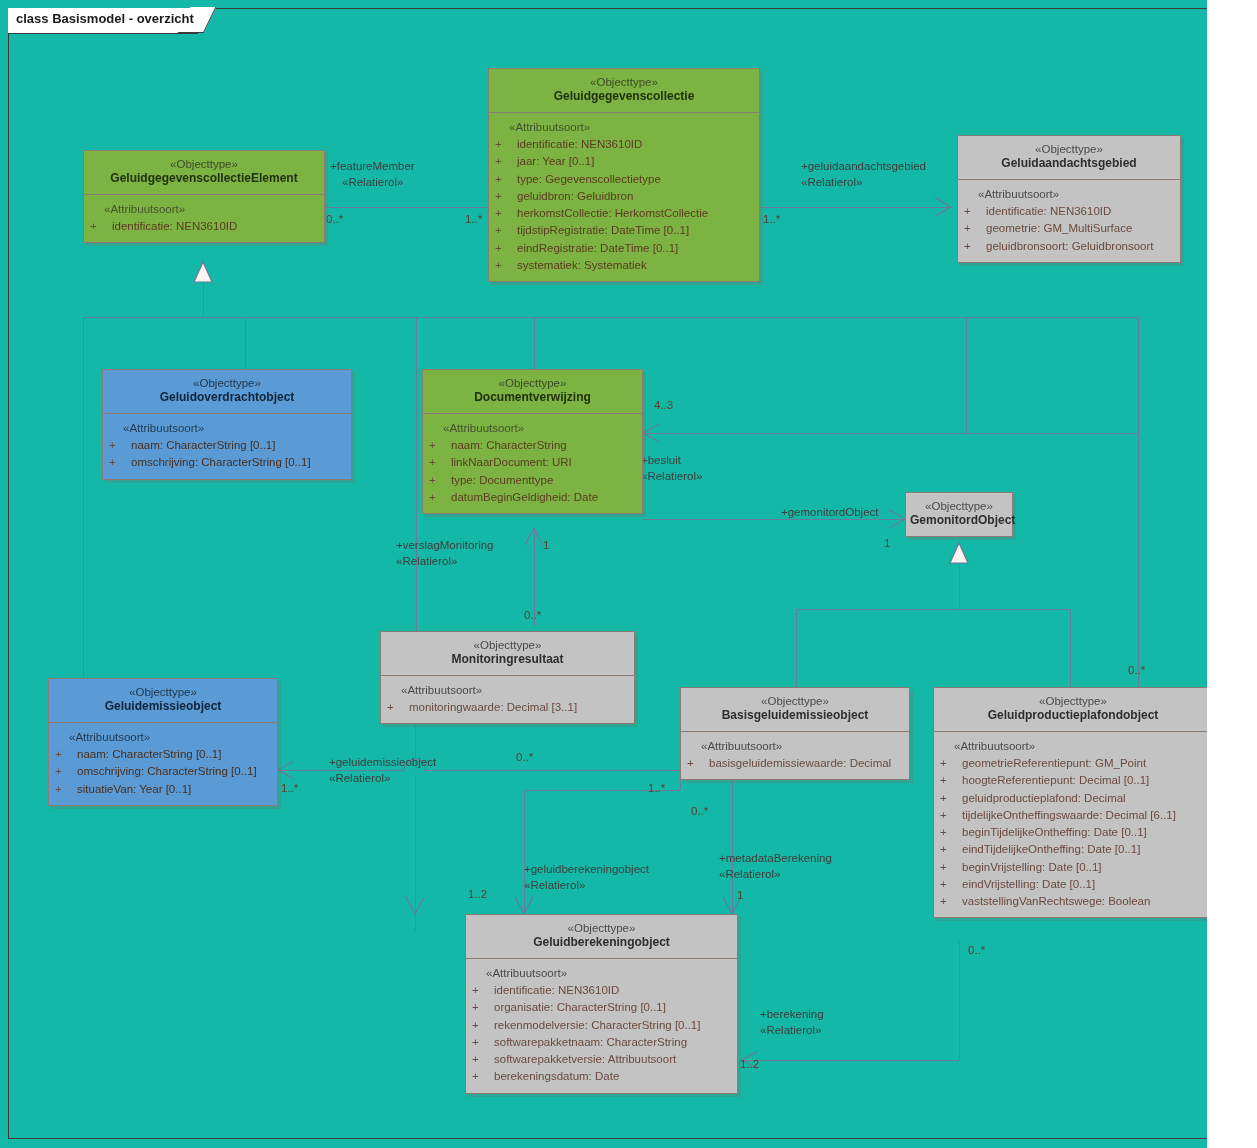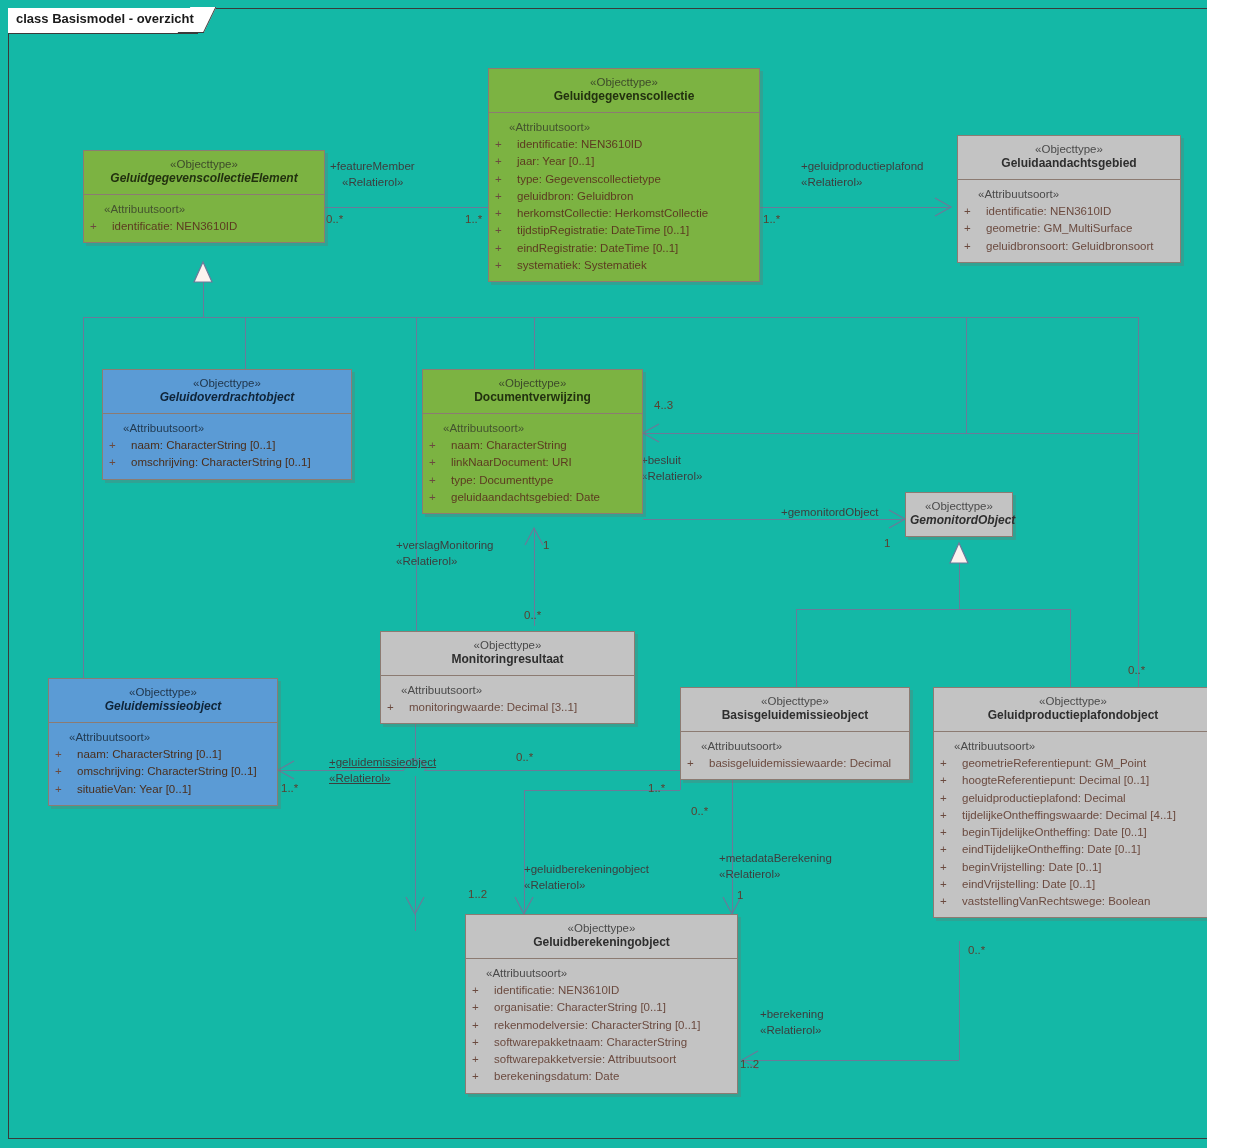--- a/index.html
+++ b/index.html
@@ -16,21 +16,21 @@
              background:#fff;border-bottom:1px solid #3a3a3a;transform:skewX(-26deg);
              border-right:1px solid #3a3a3a;box-sizing:border-box;}
   .frame-title{position:absolute;left:16px;top:11px;font-size:13px;font-weight:bold;color:#1b1b1b;z-index:6;white-space:nowrap;}
 
   
   .cls{position:absolute;box-sizing:border-box;border:1px solid #8c7b72;
        box-shadow:3px 3px 0 rgba(120,110,104,0.28);z-index:4;}
   .cls .hdr{box-sizing:border-box;padding:6px 4px 7px;text-align:center;border-bottom:1px solid #8c7b72;}
   .cls .st{font-size:11.5px;color:#4a4a4a;line-height:1.25;}
   .cls .nm{font-size:12px;font-weight:bold;color:#2e2e2e;line-height:1.3;}
-  .cls .nm.abs{font-style:italic;}
+  .cls .nm.abs{}
   .cls .body{box-sizing:border-box;padding:6px 4px 7px 6px;}
   .cls .attr-st{font-size:11.5px;color:#4a4a4a;padding-left:14px;line-height:1.5;}
   .cls .attr{font-size:11.5px;color:#6b4a3f;line-height:1.5;white-space:nowrap;overflow:hidden;}
   .cls .attr .vis{display:inline-block;width:22px;color:#6b4a3f;}
 
   .green{background:#7cb342;}
   .green .hdr{background:#7cb342;}
   .green .body{background:#7cb342;}
   .green .st{color:#3d4a2a;}
   .green .nm{color:#22310f;}
@@ -135,21 +135,21 @@
   </svg>
 
   <div class="lbl" style="left:330px;top:159px;">
     <span>+featureMember</span><br>
     <span style="margin-left:12px;">«Relatierol»</span>
   </div>
   <div class="mult" style="left:326px;top:214px;">0..*</div>
   <div class="mult" style="left:465px;top:214px;">1..*</div>
 
   <div class="lbl" style="left:801px;top:159px;">
-    <span>+geluidproductieplafond</span><br>
+    <span>+geluidaandachtsgebied</span><br>
     <span>«Relatierol»</span>
   </div>
   <div class="mult" style="left:763px;top:214px;">1..*</div>
   <div class="mult" style="left:926px;top:214px;margin-left:32px;">0..1</div>
 
   <div class="mult" style="left:654px;top:400px;">4..3</div>
   <div class="lbl" style="left:641px;top:453px;">
     <span>+besluit</span><br>
     <span>«Relatierol»</span>
   </div>
@@ -160,21 +160,21 @@
   </div>
   <div class="mult" style="left:884px;top:538px;">1</div>
 
   <div class="lbl" style="left:396px;top:538px;">
     <span>+verslagMonitoring</span><br>
     <span>«Relatierol»</span>
   </div>
   <div class="mult" style="left:543px;top:540px;">1</div>
   <div class="mult" style="left:524px;top:610px;">0..*</div>
 
-  <div class="lbl" style="left:329px;top:755px;text-decoration:underline;">
+  <div class="lbl" style="left:329px;top:755px;">
     <span>+geluidemissieobject</span><br>
     <span>«Relatierol»</span>
   </div>
   <div class="mult" style="left:281px;top:783px;">1..*</div>
   <div class="mult" style="left:648px;top:783px;">1..*</div>
   <div class="mult" style="left:516px;top:752px;">0..*</div>
 
   <div class="lbl" style="left:524px;top:862px;">
     <span>+geluidberekeningobject</span><br>
     <span>«Relatierol»</span>
@@ -252,21 +252,21 @@
   <div class="cls green" style="left:422px;top:369px;width:221px;">
     <div class="hdr">
       <div class="st">«Objecttype»</div>
       <div class="nm">Documentverwijzing</div>
     </div>
     <div class="body">
       <div class="attr-st">«Attribuutsoort»</div>
       <div class="attr"><span class="vis">+</span><span>naam: CharacterString</span></div>
       <div class="attr"><span class="vis">+</span><span>linkNaarDocument: URI</span></div>
       <div class="attr"><span class="vis">+</span><span>type: Documenttype</span></div>
-      <div class="attr"><span class="vis">+</span><span>geluidaandachtsgebied: Date</span></div>
+      <div class="attr"><span class="vis">+</span><span>datumBeginGeldigheid: Date</span></div>
     </div>
   </div>
 
   <div class="cls grey" style="left:905px;top:492px;width:108px;">
     <div class="hdr" style="border-bottom:none;">
       <div class="st">«Objecttype»</div>
       <div class="nm abs">GemonitordObject</div>
     </div>
   </div>
 
@@ -308,21 +308,21 @@
   <div class="cls grey" style="left:933px;top:687px;width:280px;">
     <div class="hdr">
       <div class="st">«Objecttype»</div>
       <div class="nm">Geluidproductieplafondobject</div>
     </div>
     <div class="body">
       <div class="attr-st">«Attribuutsoort»</div>
       <div class="attr"><span class="vis">+</span><span>geometrieReferentiepunt: GM_Point</span></div>
       <div class="attr"><span class="vis">+</span><span>hoogteReferentiepunt: Decimal [0..1]</span></div>
       <div class="attr"><span class="vis">+</span><span>geluidproductieplafond: Decimal</span></div>
-      <div class="attr"><span class="vis">+</span><span>tijdelijkeOntheffingswaarde: Decimal [4..1]</span></div>
+      <div class="attr"><span class="vis">+</span><span>tijdelijkeOntheffingswaarde: Decimal [6..1]</span></div>
       <div class="attr"><span class="vis">+</span><span>beginTijdelijkeOntheffing: Date [0..1]</span></div>
       <div class="attr"><span class="vis">+</span><span>eindTijdelijkeOntheffing: Date [0..1]</span></div>
       <div class="attr"><span class="vis">+</span><span>beginVrijstelling: Date [0..1]</span></div>
       <div class="attr"><span class="vis">+</span><span>eindVrijstelling: Date [0..1]</span></div>
       <div class="attr"><span class="vis">+</span><span>vaststellingVanRechtswege: Boolean</span></div>
     </div>
   </div>
 
   <div class="cls grey" style="left:465px;top:914px;width:273px;">
     <div class="hdr">

